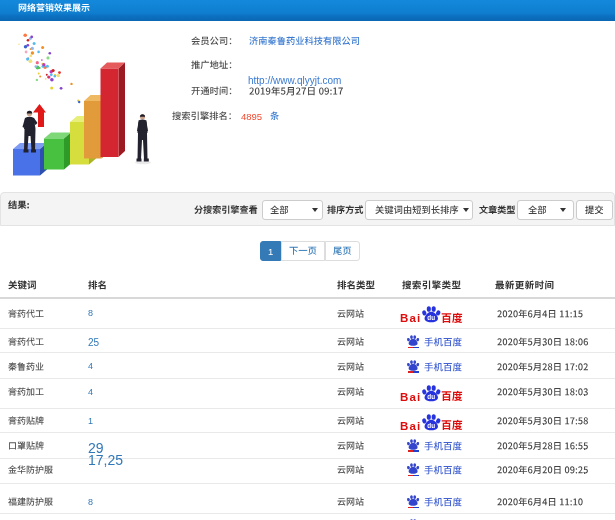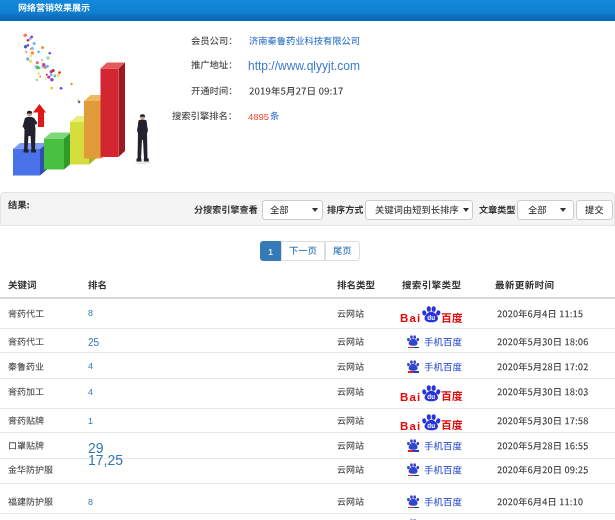--- a/index.html
+++ b/index.html
@@ -196,41 +196,41 @@
       <use href="#g31" x="4000"></use>
       <use href="#g32" x="5000"></use>
       <use href="#g33" x="6000"></use>
       <use href="#g34" x="7000"></use>
       <use href="#g35" x="8000"></use>
       <use href="#g36" x="9000"></use>
       <use href="#g10" x="10000"></use>
       <use href="#g11" x="11000"></use>
     </g>
   </svg>
-<div class="lat" style="left:248px;top:59px;font-size:12px;color:#3a7ad1">http://www.qlyyjt.com</div>
+<div class="lat" style="left:248px;top:75px;font-size:10px;color:#3a7ad1">http://www.qlyyjt.com</div>
 <svg class="t" style="left:249.0px;top:83.84px" width="96.3" height="13.9">
     <g transform="translate(0,10.62) scale(0.009600,-0.009600)" fill="#444">
       <use href="#g37"></use>
       <use href="#g38" x="570"></use>
       <use href="#g39" x="1140"></use>
       <use href="#g40" x="1710"></use>
       <use href="#g41" x="2280"></use>
       <use href="#g42" x="3280"></use>
       <use href="#g43" x="3850"></use>
       <use href="#g37" x="4850"></use>
       <use href="#g44" x="5420"></use>
       <use href="#g45" x="5990"></use>
       <use href="#g38" x="7250"></use>
       <use href="#g40" x="7820"></use>
       <use href="#g46" x="8390"></use>
       <use href="#g39" x="8688"></use>
       <use href="#g44" x="9258"></use>
     </g>
   </svg>
-<div class="lat" style="left:248px;top:111px;font-size:9.5px;color:#f24a30">4895</div>
+<div class="lat" style="left:241px;top:111px;font-size:9.5px;color:#f24a30">4895</div>
 <svg class="t" style="left:269.5px;top:109.26px" width="11.3" height="13.5">
     <g transform="translate(0,10.30) scale(0.009300,-0.009300)" fill="#3a7ad1">
       <use href="#g47"></use>
     </g>
   </svg>
 <div class="abs" style="left:0;top:192px;width:615px;height:34px;background:#f4f4f4;border:1px solid #e3e3e3;border-radius:4px 4px 0 0"></div>
 <svg class="t" style="left:8.3px;top:198.26px" width="23.6" height="13.5">
     <g transform="translate(0,10.28) scale(0.009300,-0.009300)" fill="#333">
       <use href="#g48"></use>
       <use href="#g5" x="1000"></use>

